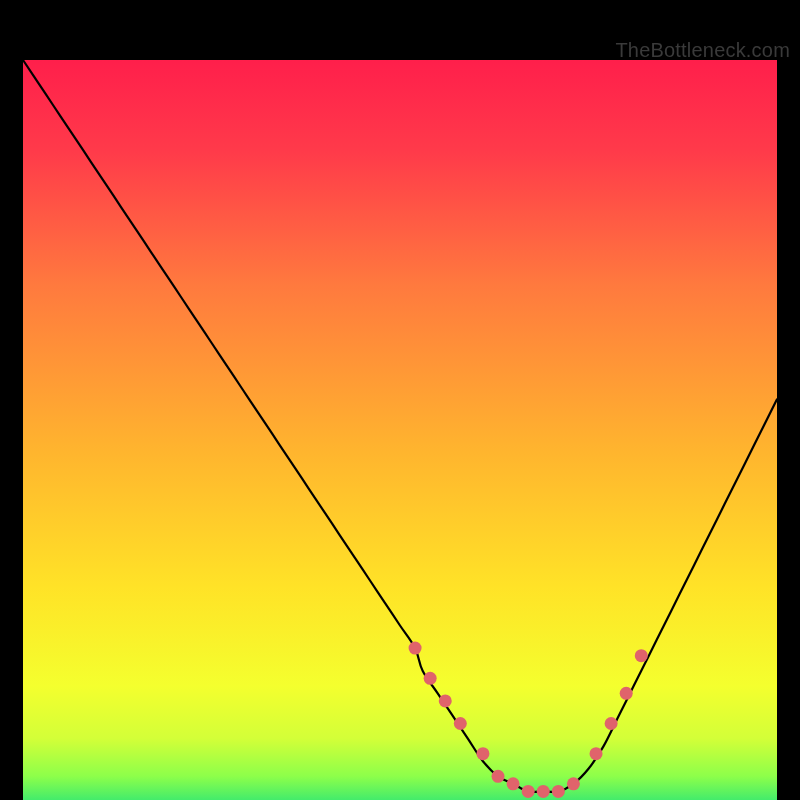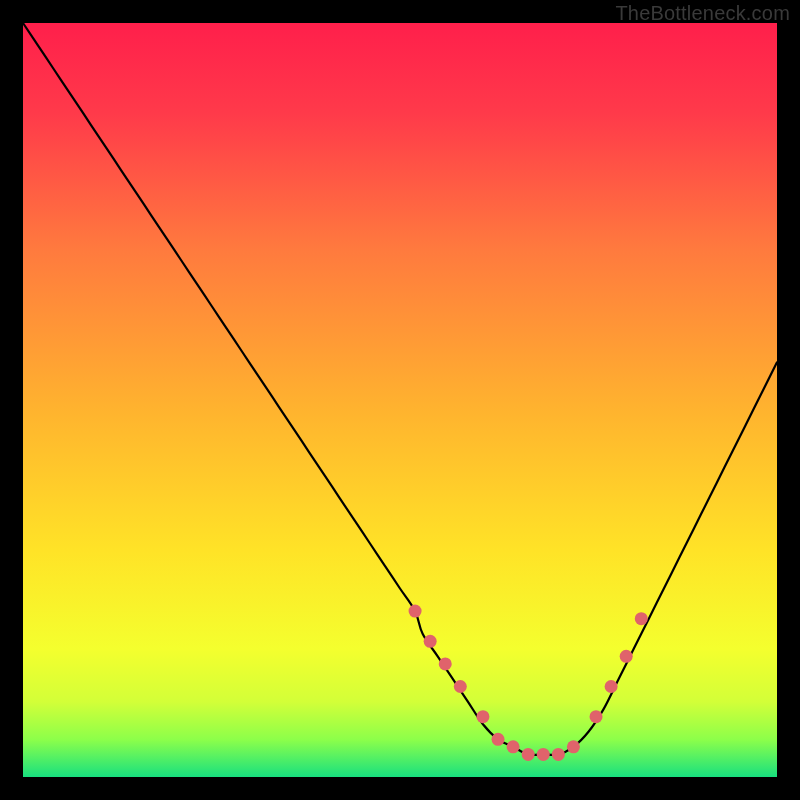--- a/index.html
+++ b/index.html
@@ -7,20 +7,21 @@
     padding: 0;
     width: 800px;
     height: 800px;
     background: #000;
     overflow: hidden;
   }
   .stage {
     position: relative;
     width: 800px;
     height: 664px;
+    margin-top: 37px;
   }
   .watermark {
     position: absolute;
     top: 2px;
     right: 10px;
     font-family: Arial, Helvetica, sans-serif;
     font-size: 20px;
     color: #3a3a3a;
     letter-spacing: 0.2px;
     user-select: none;

